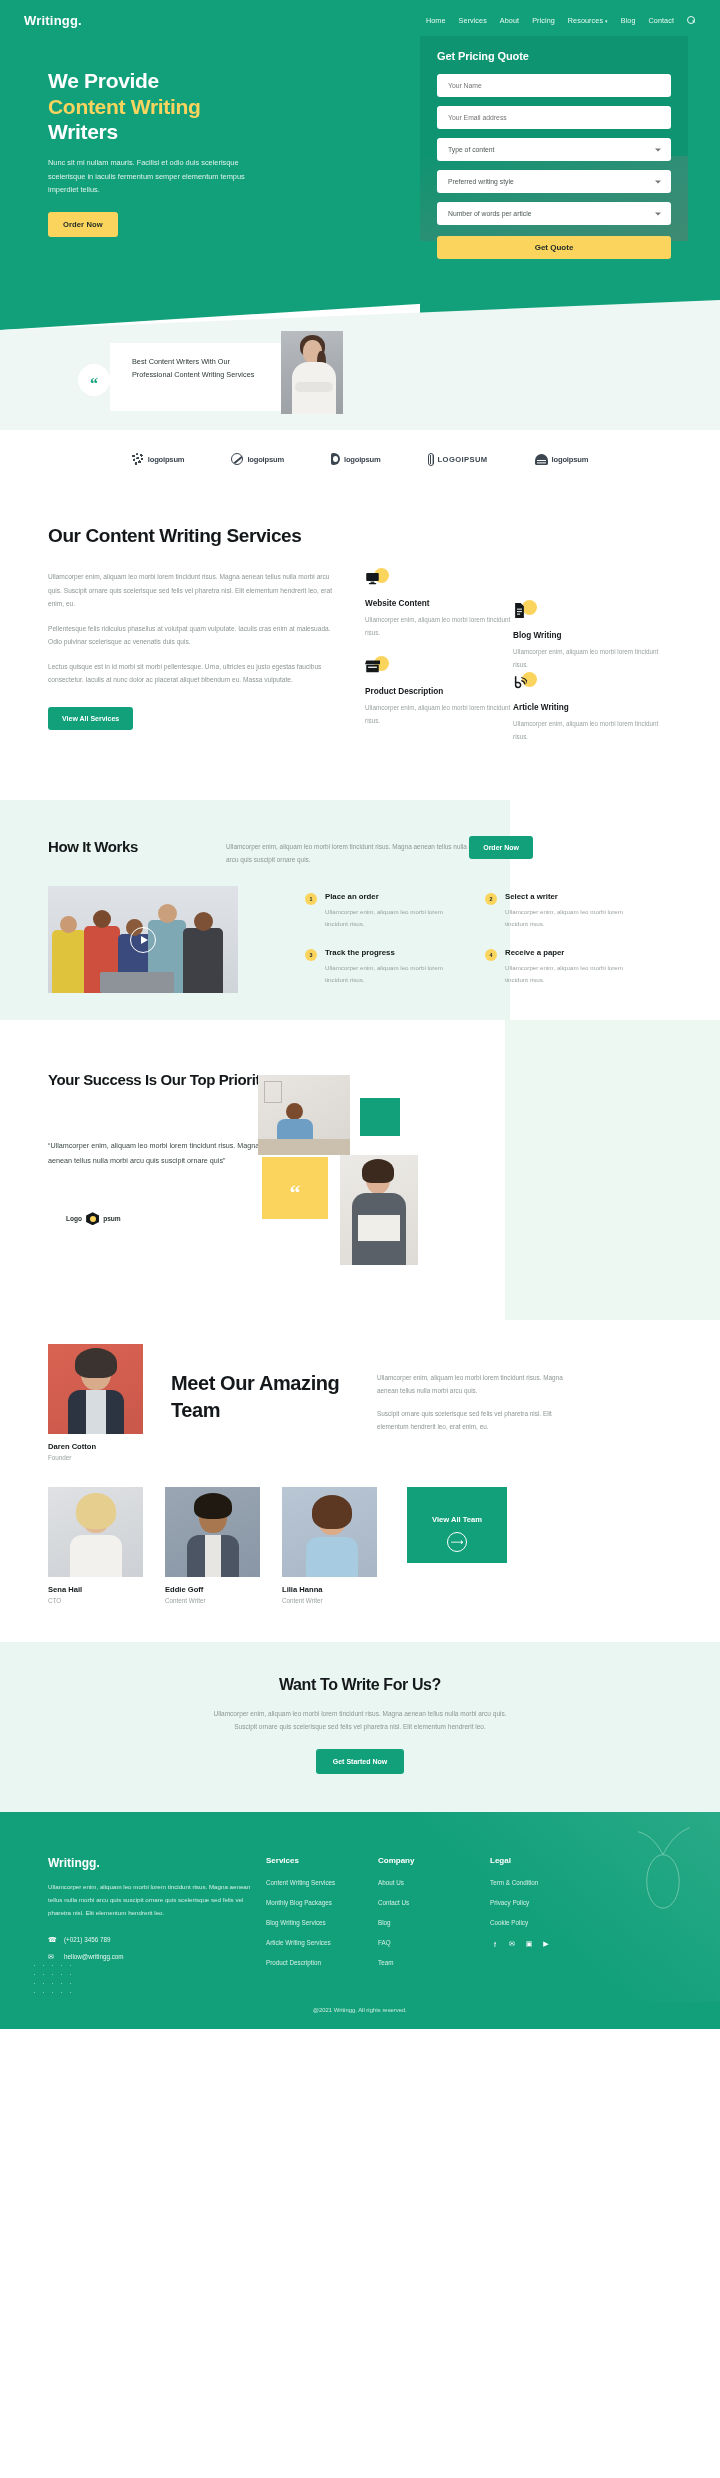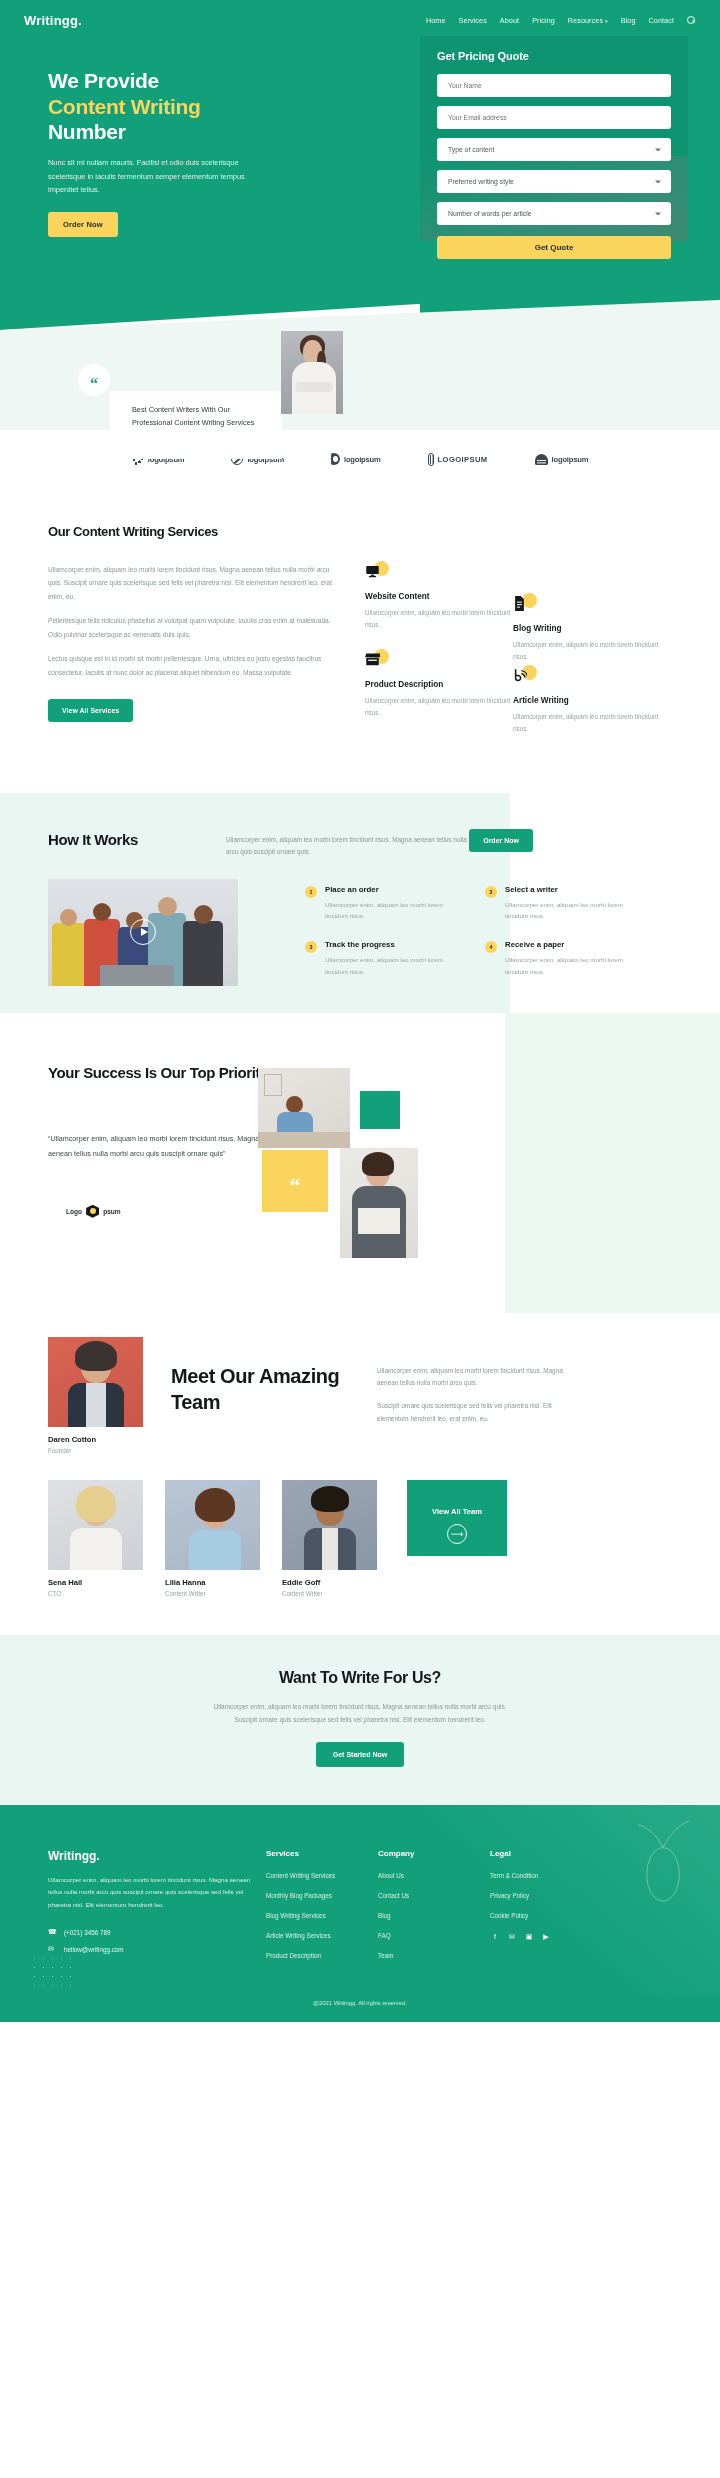--- a/index.html
+++ b/index.html
@@ -82,21 +82,21 @@
     width:234px; height:23px; background:#fbd45e; color:#1d2a26; border:none;
     border-radius:3px; font-size:8px; font-weight:bold; cursor:pointer; margin-top:2px;
   }
 
   
   .mint-band { position:absolute; left:0; top:300px; width:720px; height:130px; background:#eef7f3; z-index:1;
     clip-path: polygon(0 30px, 720px 0, 720px 130px, 0 130px);
   }
   .tst-card {
     position:absolute; left:110px; top:343px; width:172px; height:68px;
-    background:#fff; z-index:5; padding:12px 14px 0 22px;margin-top:48px;
+    background:#fff; z-index:5; padding:12px 14px 0 22px;
   }
   .tst-card p { font-size:7.3px; line-height:1.85; color:#2c3a36; }
   .quote-badge {
     position:absolute; left:78px; top:364px; width:32px; height:32px; border-radius:50%;
     background:#fff; z-index:6; display:flex; align-items:center; justify-content:center;
     color:#11a07a; font-size:16px; font-weight:bold; font-family:"Liberation Serif", serif;
     line-height:0; padding-top:7px;
   }
   .tst-photo {
     position:absolute; left:281px; top:331px; width:62px; height:83px; z-index:6;
@@ -134,21 +134,21 @@
   .lg-circle::after{ content:""; position:absolute; left:1px; top:5px; width:10px; height:1.5px; background:#3b4651; transform:rotate(-40deg);}
   .lg-half { background:#3b4651; border-radius:2px 6px 6px 2px; width:9px; height:12px; }
   .lg-half::after{ content:""; position:absolute; right:1.5px; top:3px; width:5px; height:6px; border-radius:50%; background:#fff;}
   .lg-bar { width:6px; height:13px; border:1.3px solid #3b4651; border-radius:3px; }
   .lg-bar::after{ content:""; position:absolute; left:1.4px; top:1.4px; width:1.4px; height:9px; background:#3b4651; box-shadow:2.6px 0 0 #3b4651;}
   .lg-wave { width:13px; height:11px; background:#3b4651; border-radius:7px 7px 2px 2px; }
   .lg-wave::after{ content:""; position:absolute; left:2px; top:6px; width:9px; height:1px; background:#fff; box-shadow:0 2.4px 0 #fff;}
 
   
   .services { position:relative; width:720px; padding:36px 48px 40px 48px; background:#fff; }
-  .sec-h2 { font-size:13px; line-height:1.28; font-weight:bold; letter-spacing:-.4px; color:#14181a; }
+  .sec-h2 { font-size:19px; line-height:1.28; font-weight:bold; letter-spacing:-.4px; color:#14181a; }
   .svc-grid { display:flex; gap:20px; margin-top:22px; }
   .svc-left { width:300px; }
   .svc-left p { font-size:6.6px; line-height:2.05; color:#8d9794; margin-bottom:11px; }
   .btn-green {
     display:inline-block; margin-top:9px; background:#11a07a; color:#fff; border:none;
     font-size:7px; font-weight:bold; padding:8px 14px; border-radius:3px; cursor:pointer;
   }
   .svc-right { position:relative; width:310px; height:190px; }
   .svc-card { position:absolute; width:152px; }
   .svc-card.c1 { left:0; top:0; }
@@ -297,21 +297,21 @@
         <a href="#">Blog</a>
         <a href="#">Contact</a>
         <span class="search-ic"></span>
       </div>
     </div>
 
     <div class="hero-left">
       <h1 class="hero-h1">
         <span>We Provide</span><br>
         <span class="hl">Content Writing</span>
-        <span>Number</span>
+        <span>Writers</span>
       </h1>
       <p class="hero-p">Nunc sit mi nullam mauris. Facilisi et odio duis scelerisque scelerisque in iaculis fermentum semper elementum tempus imperdiet tellus.</p>
       <button class="btn-order">Order Now</button>
     </div>
 
     <div class="quote-card">
       <div class="quote-title">Get Pricing Quote</div>
       <input class="qfield" placeholder="Your Name" style="">
       <input class="qfield" placeholder="Your Email address" style="">
       <div class="qfield sel">
@@ -536,36 +536,36 @@
       <div class="team-card">
         <div class="team-photo tp-gray">
           <div style="position:absolute;left:34px;top:14px;width:28px;height:32px;border-radius:46%;background:#e2b995;"></div>
           <div style="position:absolute;left:28px;top:6px;width:40px;height:36px;border-radius:50% 50% 40% 40%;background:#e6cf8e;"></div>
           <div style="position:absolute;left:22px;top:48px;width:52px;height:42px;border-radius:12px 12px 0 0;background:#f3f1ee;"></div>
         </div>
         <div class="tname">Sena Hail</div>
         <div class="trole">CTO</div>
       </div>
       <div class="team-card">
-        <div class="team-photo tp-blue">
-          <div style="position:absolute;left:36px;top:16px;width:28px;height:32px;border-radius:46%;background:#dcac89;"></div>
-          <div style="position:absolute;left:30px;top:8px;width:40px;height:34px;border-radius:50% 50% 40% 40%;background:#5c3823;"></div>
-          <div style="position:absolute;left:24px;top:50px;width:52px;height:40px;border-radius:12px 12px 0 0;background:#a7cbe0;"></div>
-        </div>
-        <div class="tname">Lilia Hanna</div>
-        <div class="trole">Content Writer</div>
-      </div>
-      <div class="team-card">
         <div class="team-photo tp-slate">
           <div style="position:absolute;left:34px;top:14px;width:28px;height:32px;border-radius:46%;background:#a8764f;"></div>
           <div style="position:absolute;left:29px;top:6px;width:38px;height:26px;border-radius:50% 50% 36% 36%;background:#201912;"></div>
           <div style="position:absolute;left:22px;top:48px;width:52px;height:42px;border-radius:12px 12px 0 0;background:#4c5563;"></div>
           <div style="position:absolute;left:40px;top:48px;width:16px;height:42px;background:#e8e6e2;"></div>
         </div>
         <div class="tname">Eddie Goff</div>
+        <div class="trole">Content Writer</div>
+      </div>
+      <div class="team-card">
+        <div class="team-photo tp-blue">
+          <div style="position:absolute;left:36px;top:16px;width:28px;height:32px;border-radius:46%;background:#dcac89;"></div>
+          <div style="position:absolute;left:30px;top:8px;width:40px;height:34px;border-radius:50% 50% 40% 40%;background:#5c3823;"></div>
+          <div style="position:absolute;left:24px;top:50px;width:52px;height:40px;border-radius:12px 12px 0 0;background:#a7cbe0;"></div>
+        </div>
+        <div class="tname">Lilia Hanna</div>
         <div class="trole">Content Writer</div>
       </div>
       <div class="view-all">
         <span class="vlbl">View All Team</span>
         <span class="arrow-circ">⟶</span>
       </div>
     </div>
   </div>
 
   <div class="cta">

